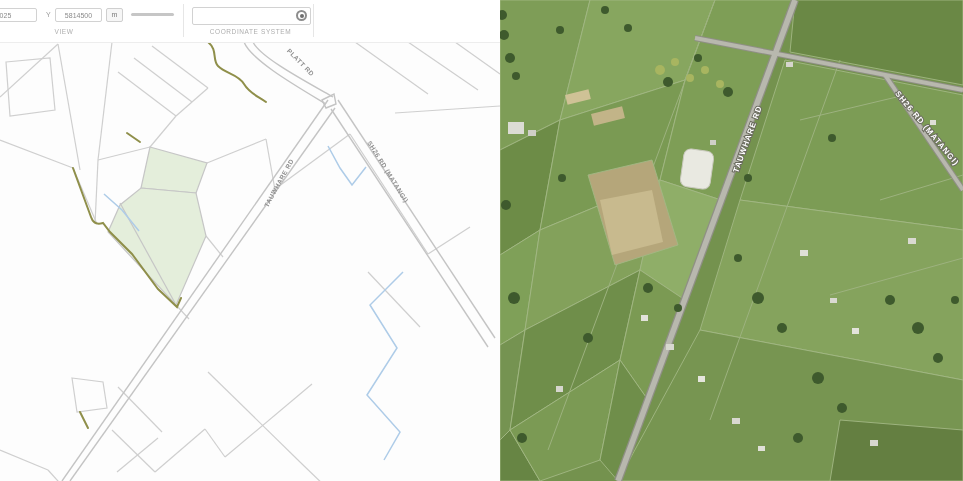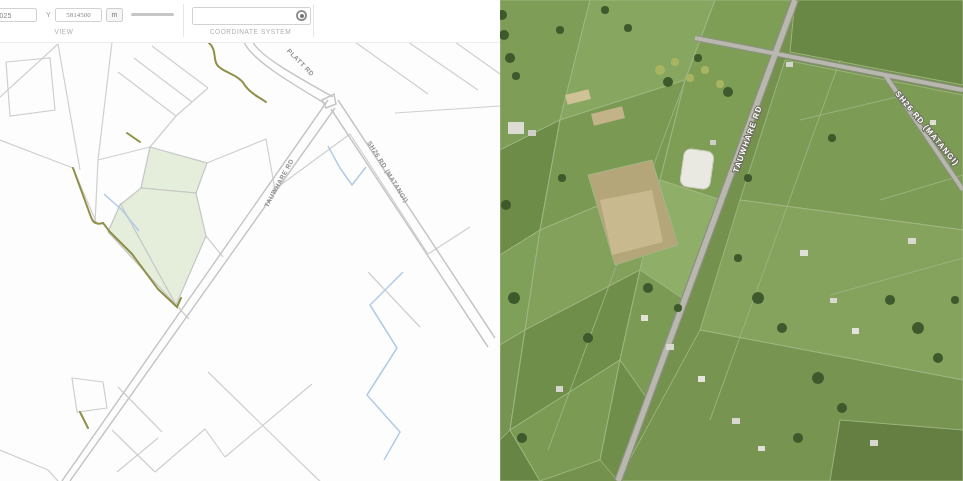--- a/index.html
+++ b/index.html
@@ -7,21 +7,21 @@
   .stage{position:relative;width:963px;height:481px;background:#fff;}
 
   
   .left-panel{position:absolute;left:0;top:0;width:500px;height:481px;background:#fdfdfd;overflow:hidden;}
   .toolbar{position:absolute;left:0;top:0;width:500px;height:42px;background:#fff;border-bottom:1px solid #ededed;z-index:3;}
   .tb-input{position:absolute;top:8px;height:14px;border:1px solid #d2d2d2;border-radius:2px;
             font-family:"Liberation Sans",sans-serif;font-size:7px;color:#8a8a8a;text-align:center;
             padding:0 2px;box-sizing:border-box;background:#fff;outline:none;}
   .x-input{left:-30px;width:67px;}
   .y-label{position:absolute;left:46px;top:11px;font-size:7px;color:#9a9a9a;}
-  .y-input{left:55px;width:47px;font-family:Liberation Serif, serif;}
+  .y-input{left:55px;width:47px;}
   .unit-btn{position:absolute;left:106px;top:8px;width:17px;height:14px;border:1px solid #cfcfcf;border-radius:2px;
             background:#f6f6f6;font-size:7px;color:#777;line-height:12px;text-align:center;padding:0;}
   .slider{position:absolute;left:131px;top:13px;width:43px;height:3px;background:#c6c6c6;border-radius:2px;}
   .vdiv{position:absolute;top:4px;height:33px;width:1px;background:#e6e6e6;}
   .vdiv1{left:183px;} .vdiv2{left:313px;}
   .select-box{position:absolute;left:192px;top:7px;width:117px;height:16px;border:1px solid #d2d2d2;border-radius:2px;background:#fff;}
   .select-btn{position:absolute;right:3px;top:2px;width:11px;height:11px;border-radius:50%;border:2px solid #8d8d8d;box-sizing:border-box;background:#fff;cursor:pointer;}
   .select-btn::after{content:"";position:absolute;left:1.5px;top:1.5px;width:4px;height:4px;border-radius:50%;background:#6e6e6e;}
   .tb-caption{position:absolute;top:28px;font-size:6.5px;color:#aeaeae;letter-spacing:.6px;text-align:center;}
   .view-caption{left:18px;width:92px;}

